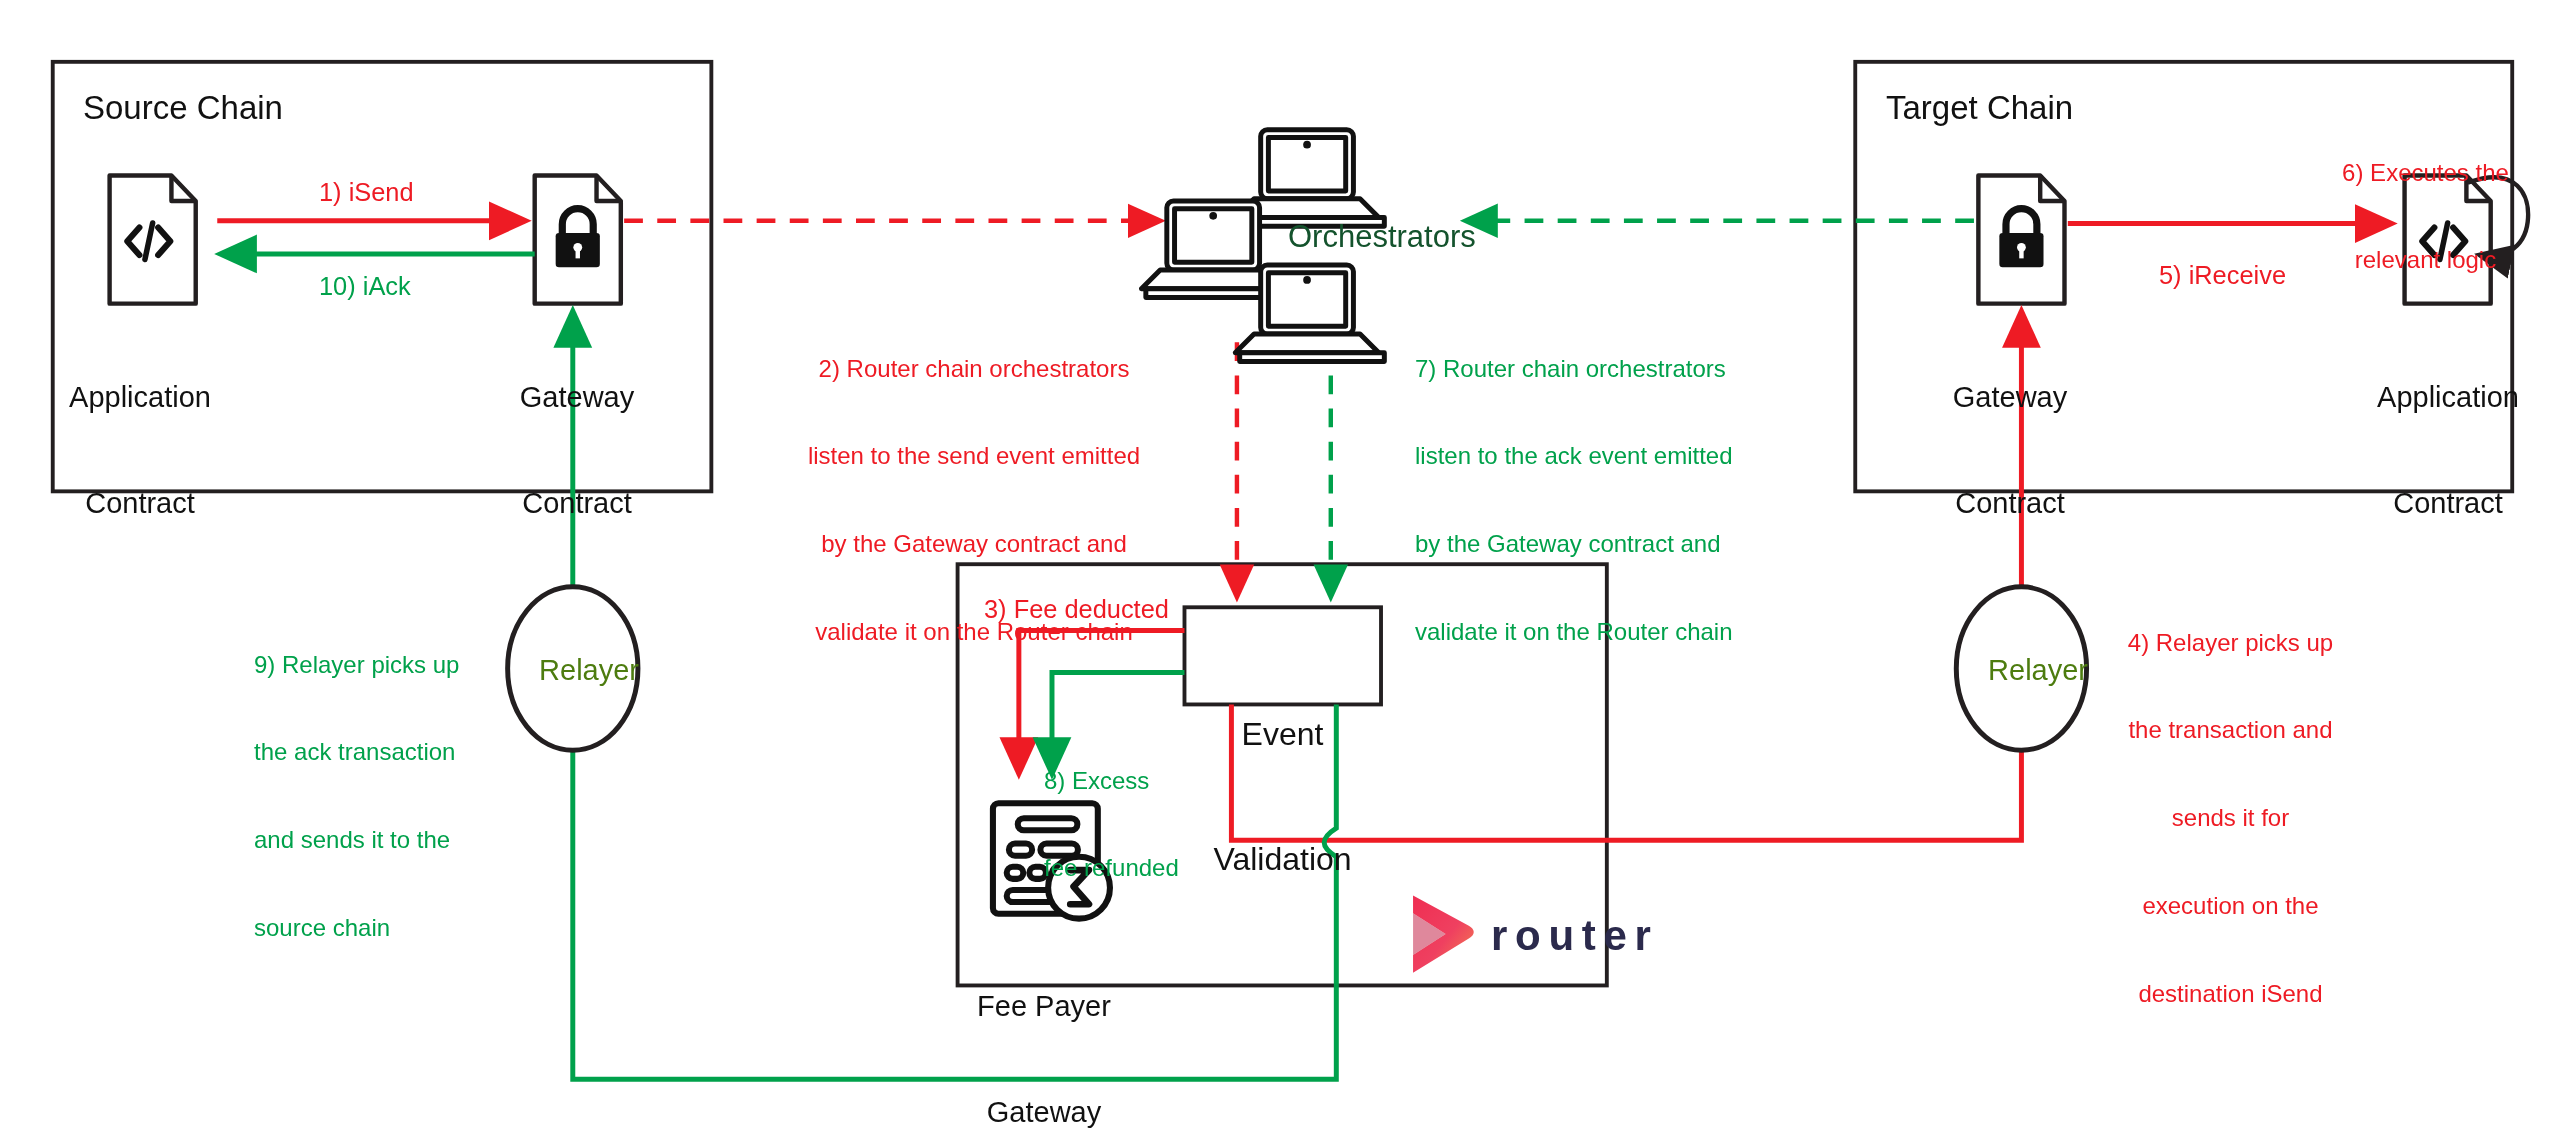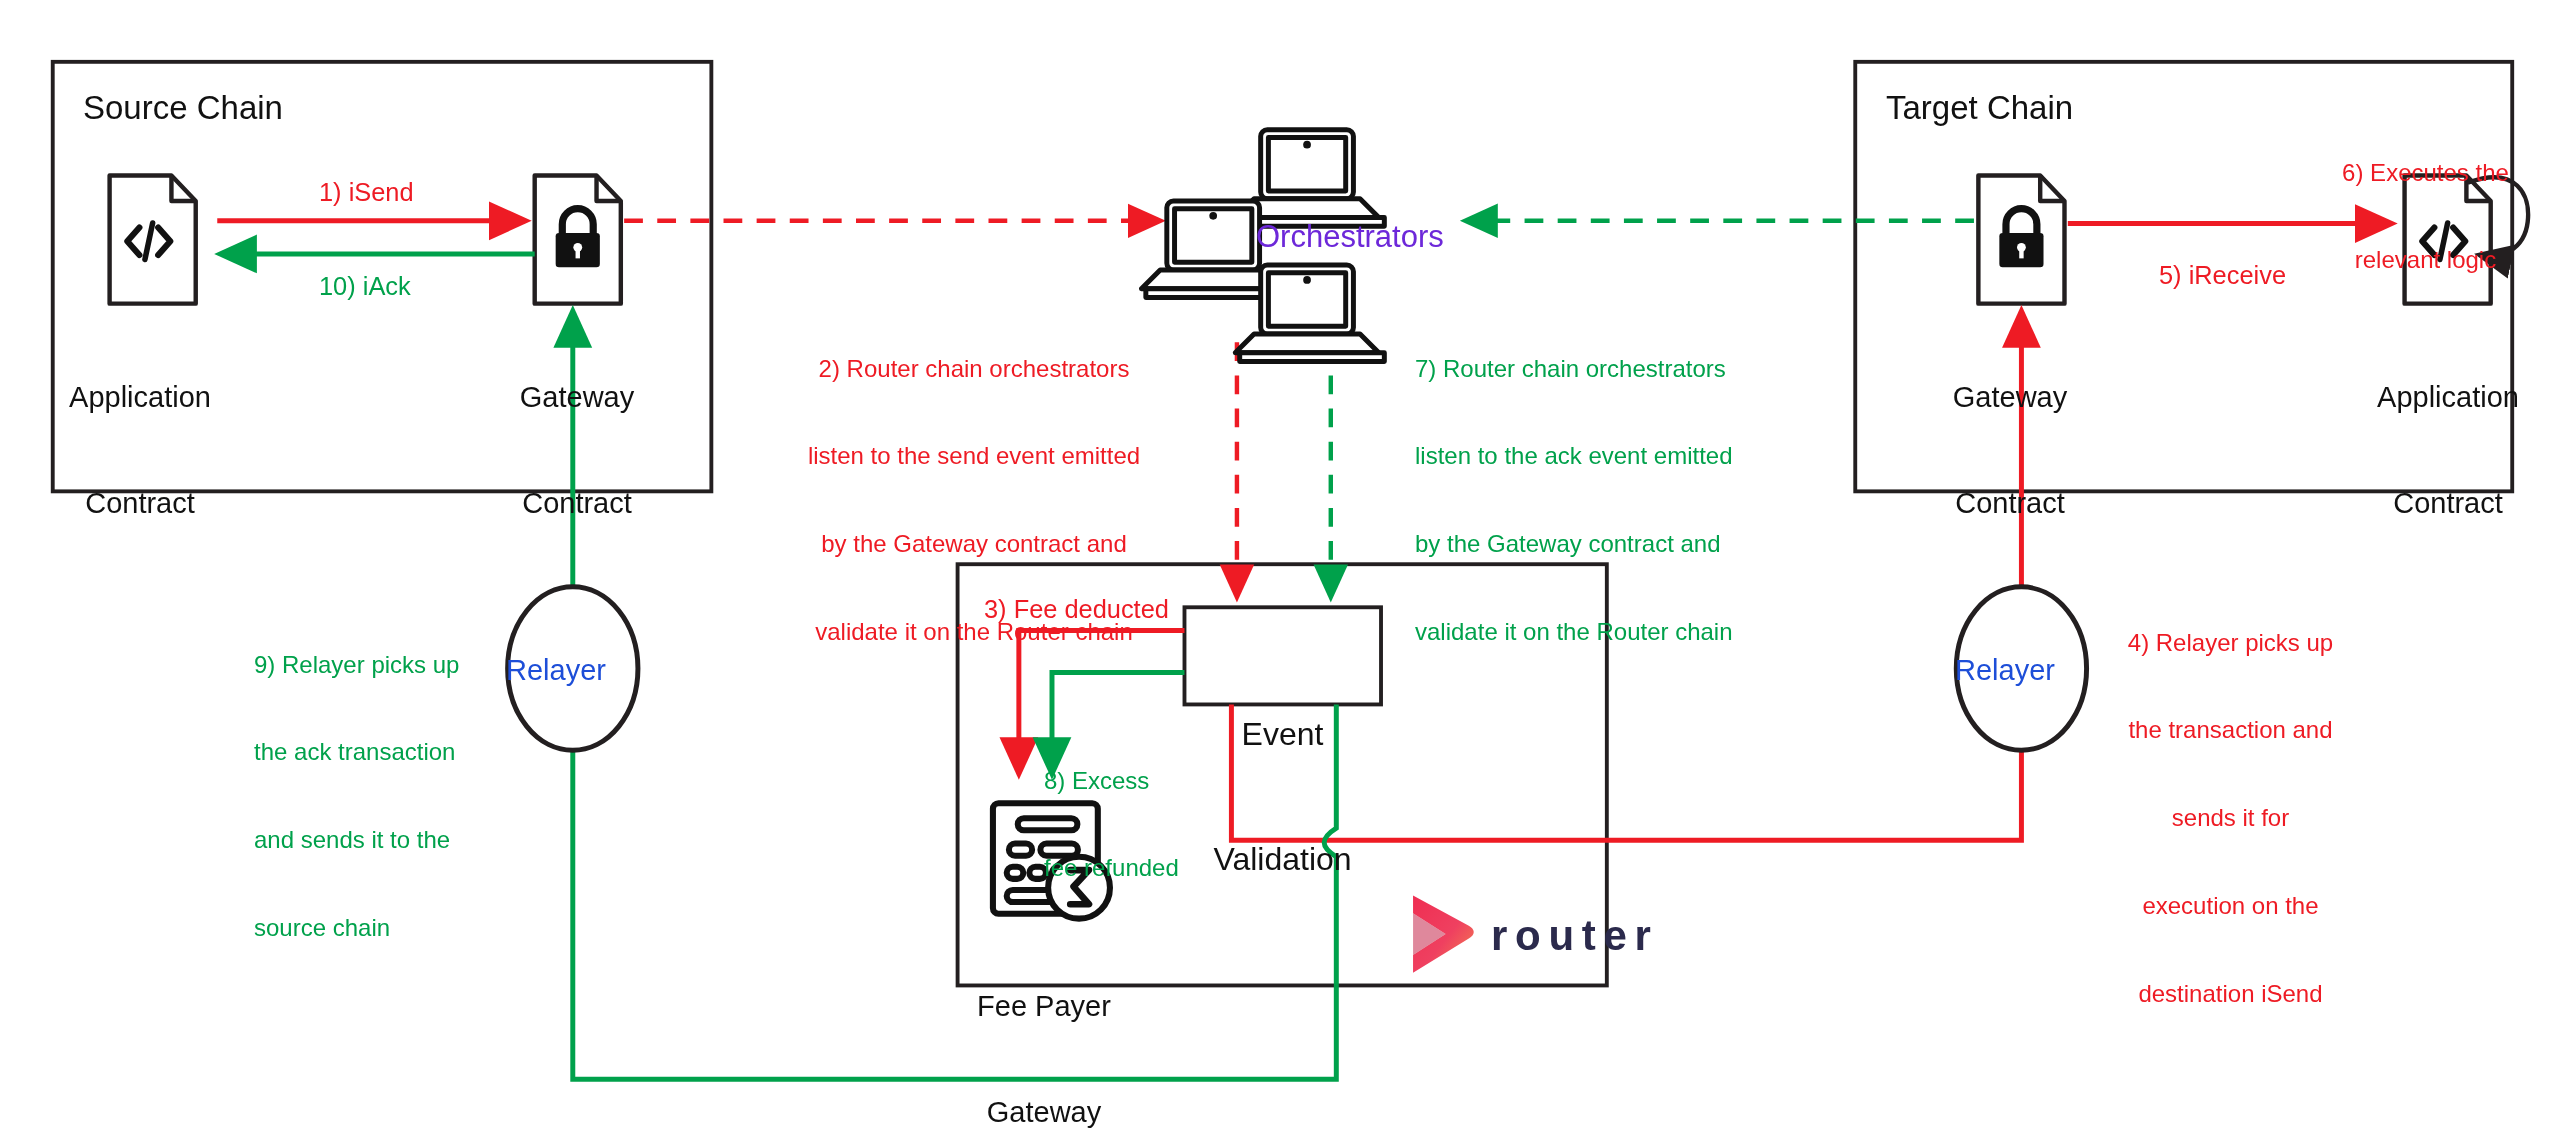--- a/index.html
+++ b/index.html
@@ -6,23 +6,23 @@
   body{font-family:"Liberation Sans",sans-serif;}
   #stage{position:relative;width:2576px;height:1145px;background:#ffffff;overflow:hidden;}
   #stage svg.layer{position:absolute;left:0;top:0;width:2576px;height:1145px;}
   .lbl{position:absolute;white-space:pre;line-height:1.22;}
   .t-chain{font-size:33px;color:#111111;}
   .t-node{font-size:29px;color:#111111;text-align:center;}
   .t-red{color:#ee1b24;font-size:24px;text-align:center;}
   .t-green{color:#00a14b;font-size:24px;text-align:left;}
   .t-red-s{color:#ee1b24;font-size:25.4px;}
   .t-green-s{color:#00a14b;font-size:25.4px;}
-  .t-orch{font-size:31px;color:#6d28d9;}
+  .t-orch{font-size:31px;color:#14532d;margin-left:32px;}
   .t-ev{font-size:32px;color:#111111;text-align:center;line-height:1.3;}
-  .t-relayer{font-size:29px;color:#1d4ed8;text-align:left;}
+  .t-relayer{font-size:29px;color:#4d7c0f;text-align:right;}
   .routerword{font-size:42px;color:#2b2a4c;letter-spacing:7.7px;font-weight:bold;}
 </style>
 </head>
 <body>
 
 <div id="stage">
 
   <svg class="layer" viewBox="0 0 4665 2074">
     <defs>
       <marker id="ar-red" markerWidth="9" markerHeight="9" refX="7.2" refY="4.5" orient="auto">

